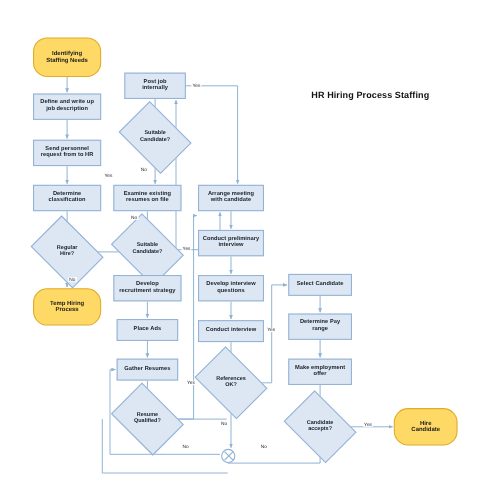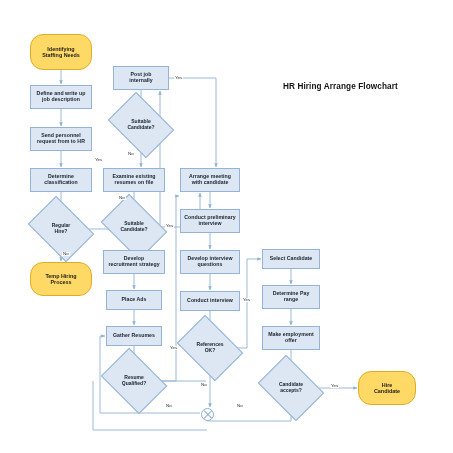--- a/index.html
+++ b/index.html
@@ -184,21 +184,21 @@
     <g stroke="#8fb2d4" stroke-width="0.9" fill="none">
 
       <path d="M161,381 L206,381"></path>
 
       <path d="M291,408 L291,421 L207,421 L207,419"></path>
 
       <path d="M93,381 L93,430 L207,430"></path>
     </g>
   </svg>
 
-  <div id="title" style="left: 283px; top: 82px;">HR Hiring Arrange Flowchart</div>
+  <div id="title" style="left: 283px; top: 82px;">HR Hiring Process Staffing</div>
 
   <div class="node term" style="left:30px;top:34px;width:62px;height:36px;">
     <span class="txt">Identifying
 Staffing Needs</span>
   </div>
 
   <div class="node proc" style="left:30px;top:85px;width:62px;height:24px;">
     <span class="txt">Define and write up
 job description</span>
   </div>

